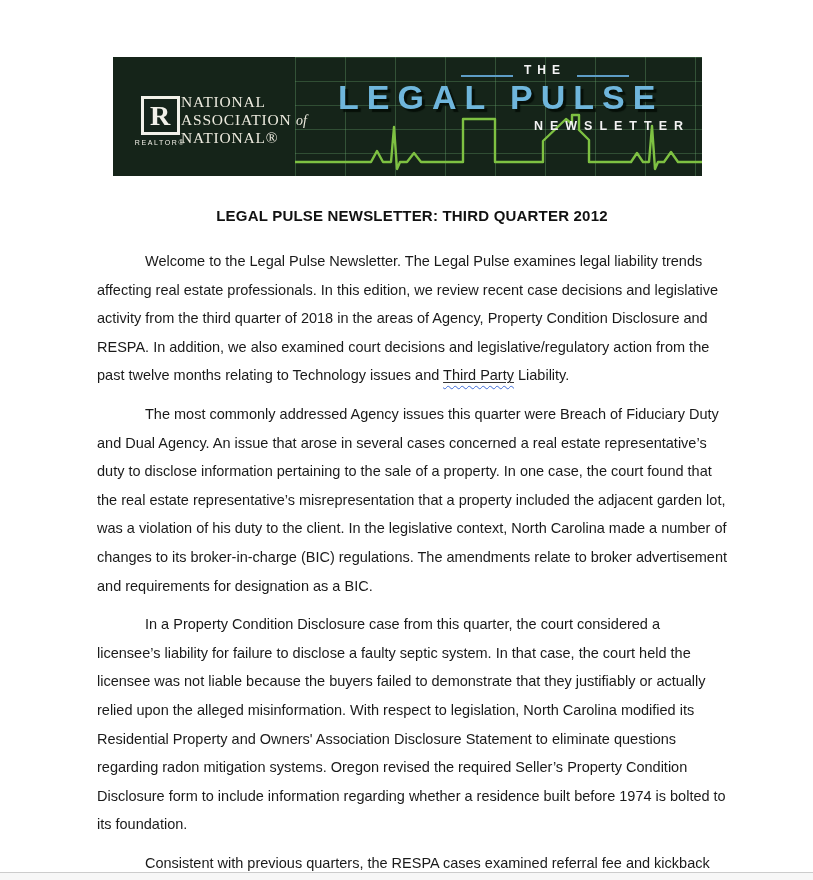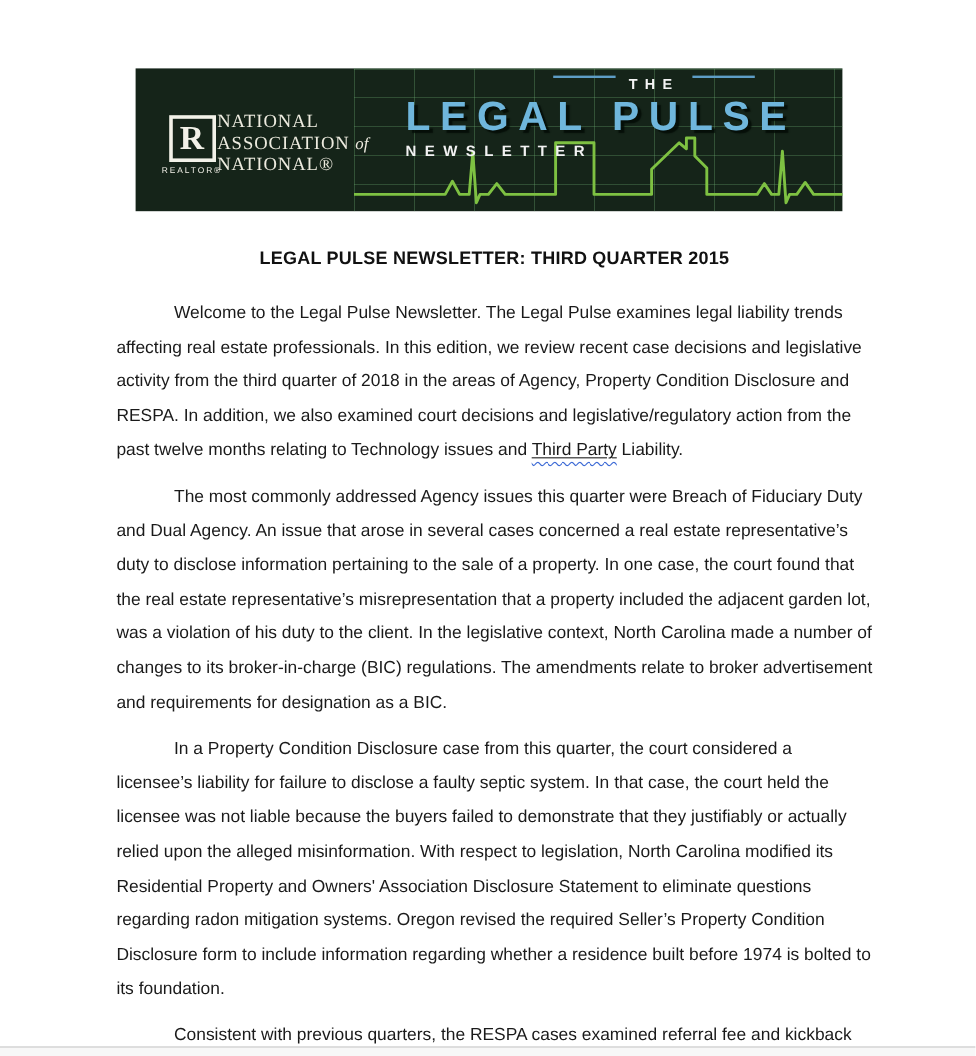--- a/index.html
+++ b/index.html
@@ -38,31 +38,31 @@
     background-image:
       repeating-linear-gradient(to right,  rgba(110,175,115,0.33) 0 1px, transparent 1px 50px),
       repeating-linear-gradient(to bottom, rgba(110,175,115,0.30) 0 1px, transparent 1px 24px);
   }
   .ekg { position:absolute; left:0; top:0; width:100%; height:100%; }
   .ekg path {
     fill:none; stroke:var(--pulse-green, #7ec142);
     stroke-width:2.4; stroke-linejoin:round; stroke-linecap:round;
   }
   .masthead { position:absolute; top:6px; right:10px; width:354px; color:#fff; }
-  .the-row { display:flex; align-items:flex-start; justify-content:center; gap:11px; transform:translateX(30px); }
+  .the-row { display:flex; align-items:flex-end; justify-content:center; gap:11px; transform:translateX(30px); }
   .the-row .dash { width:52px; height:2px; background:#5e9dc6; }
   .the-label { font-size:12px; font-weight:bold; letter-spacing:6px; text-indent:0; color:#f5f5f5; }
   .mast-title {
     margin-top:1px; text-align:left; white-space:nowrap;
     font-size:34px; font-weight:bold; letter-spacing:8px;
     color:var(--title-blue, #6fb6dc);
     text-shadow:3px 3px 1px rgba(4,12,6,0.85);
   }
   .mast-sub {
-    margin-top:2px; padding-right:2px;
+    margin-top:2px; text-align:right; padding-right:2px;
     font-size:12.5px; font-weight:bold; letter-spacing:7px; color:#f2f2f2; white-space:nowrap;
   }
 
   
   .content { position:absolute; left:97px; top:176px; width:630px; }
   .doc-title {
     font-size:15px; font-weight:bold; text-align:center;
     margin:31px 0 23px 0; letter-spacing:0.2px; color:#111;
   }
   .content p {
@@ -124,21 +124,21 @@
           <span class="dash"></span>
         </div>
         <div class="mast-title">LEGAL PULSE</div>
         <div class="mast-sub">NEWSLETTER</div>
       </div>
     </div>
 
   </div>
 
   <div class="content">
-    <h1 class="doc-title">LEGAL PULSE NEWSLETTER: THIRD QUARTER 2015</h1>
+    <h1 class="doc-title">LEGAL PULSE NEWSLETTER: THIRD QUARTER 2012</h1>
 
     <p><span>Welcome to the Legal Pulse Newsletter.  The Legal Pulse examines legal liability trends affecting real estate professionals.  In this edition, we review recent case decisions and legislative activity from the third quarter of 2018 in the areas of Agency, Property Condition Disclosure and RESPA. In addition, we also examined court decisions and legislative/regulatory action from the past twelve months relating to Technology issues and </span><span class="squiggle"><span class="uline">Third Party</span></span><span> Liability.</span></p>
 
     <p>The most commonly addressed Agency issues this quarter were Breach of Fiduciary Duty and Dual Agency.  An issue that arose in several cases concerned a real estate representative’s duty to disclose information pertaining to the sale of a property. In one case, the court found that the real estate representative’s misrepresentation that a property included the adjacent garden lot, was a violation of his duty to the client. In the legislative context, North Carolina made a number of changes to its broker-in-charge (BIC) regulations. The amendments relate to broker advertisement and requirements for designation as a BIC.</p>
 
     <p>In a Property Condition Disclosure case from this quarter, the court considered a licensee’s liability for failure to disclose a faulty septic system. In that case, the court held the licensee was not liable because the buyers failed to demonstrate that they justifiably or actually relied upon the alleged misinformation. With respect to legislation, North Carolina modified its Residential Property and Owners' Association Disclosure Statement to eliminate questions regarding radon mitigation systems. Oregon revised the required Seller’s Property Condition Disclosure form to include information regarding whether a residence built before 1974 is bolted to its foundation.</p>
 
     <p>Consistent with previous quarters, the RESPA cases examined referral fee and kickback schemes. Yet again, a court was presented with allegations of an improper kickback scheme which was dismissed due to the statute of limitations. In a New Jersey case, the court declined to consider borrower’s RESPA claims on the basis that they were more pertinent to the borrower’s pending appeal of the state foreclosure action.</p>
   </div>
 

